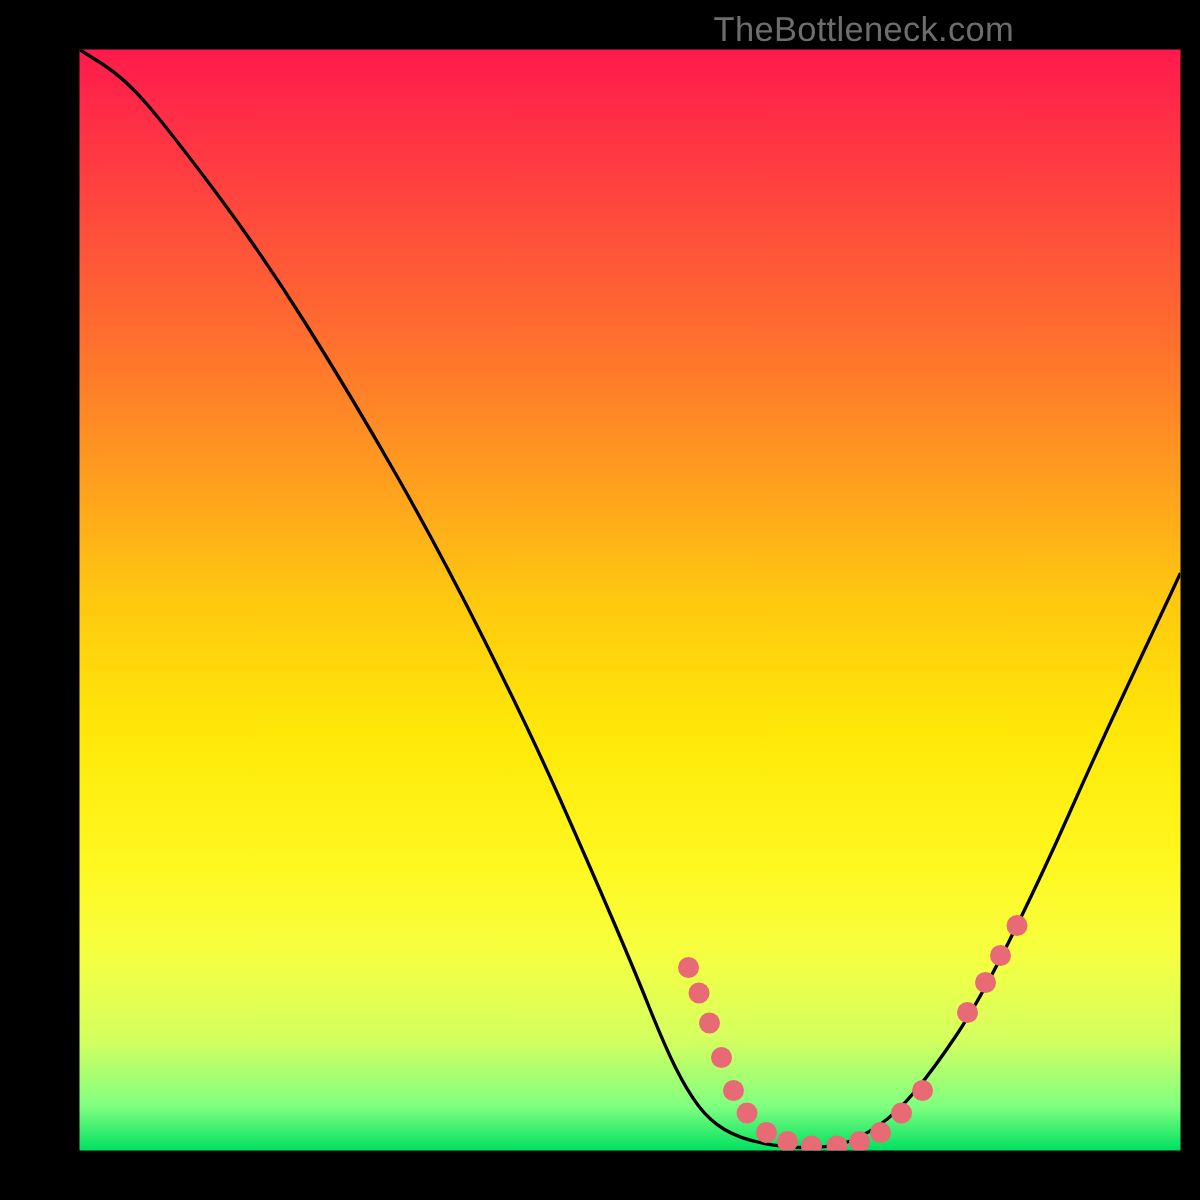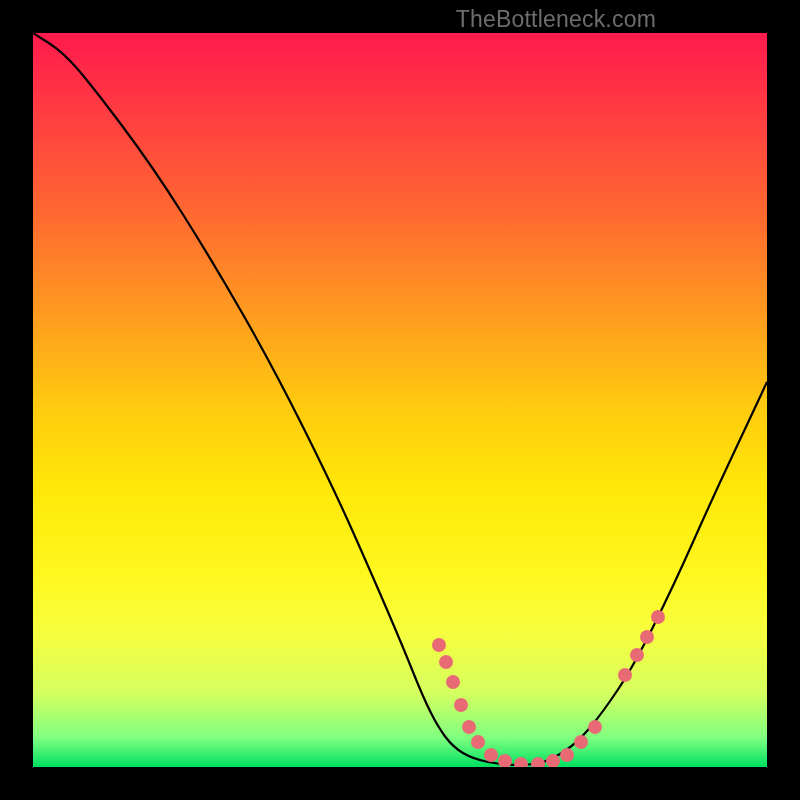--- a/index.html
+++ b/index.html
@@ -8,20 +8,21 @@
     background: #000;
     width: 800px;
     height: 800px;
     overflow: hidden;
     font-family: Arial, Helvetica, sans-serif;
   }
   .wrap {
     position: relative;
     width: 668px;
     height: 800px;
+    margin-left: 20px;
   }
   .plot {
     position: absolute;
     left: 33px;
     top: 33px;
     width: 734px;
     height: 734px;
     background: linear-gradient(to bottom,
       #ff1a4d 0%,
       #ff4040 12%,

